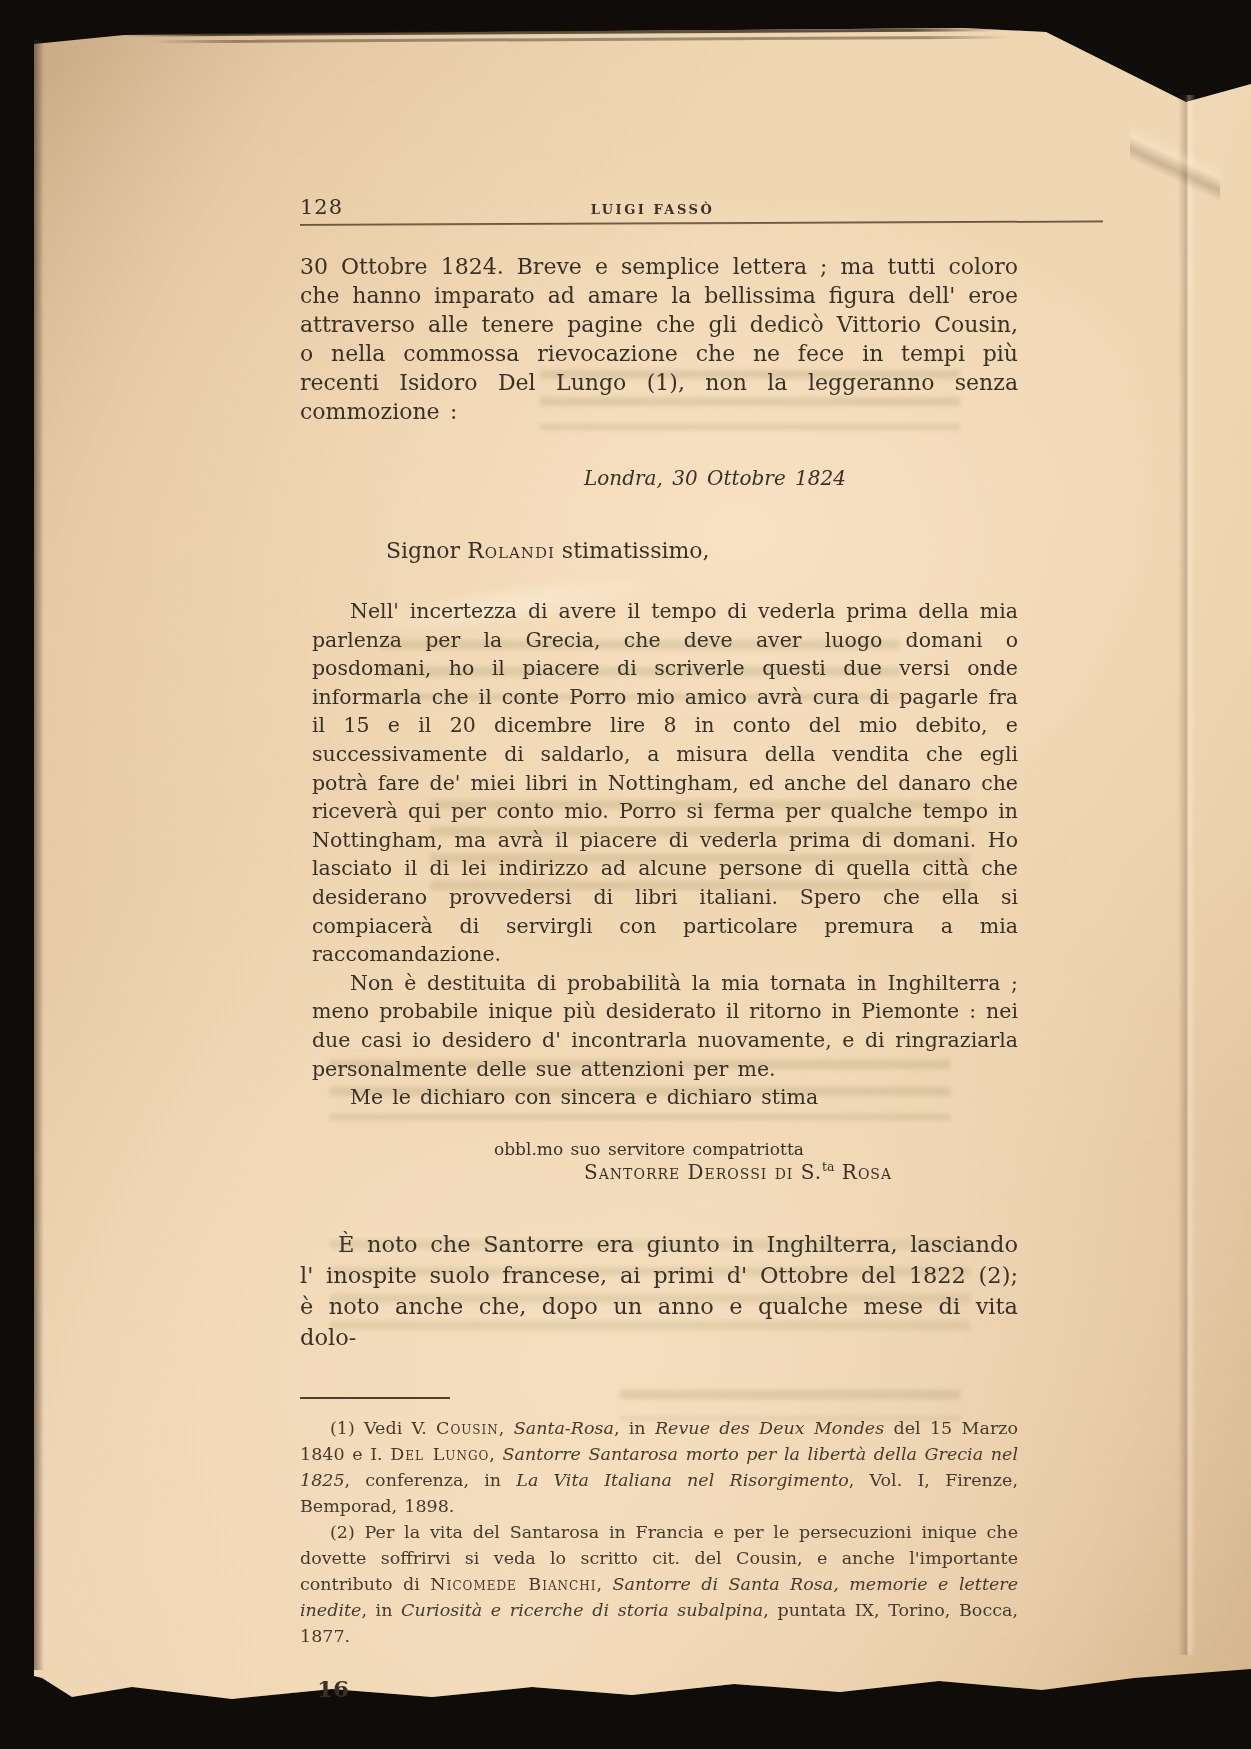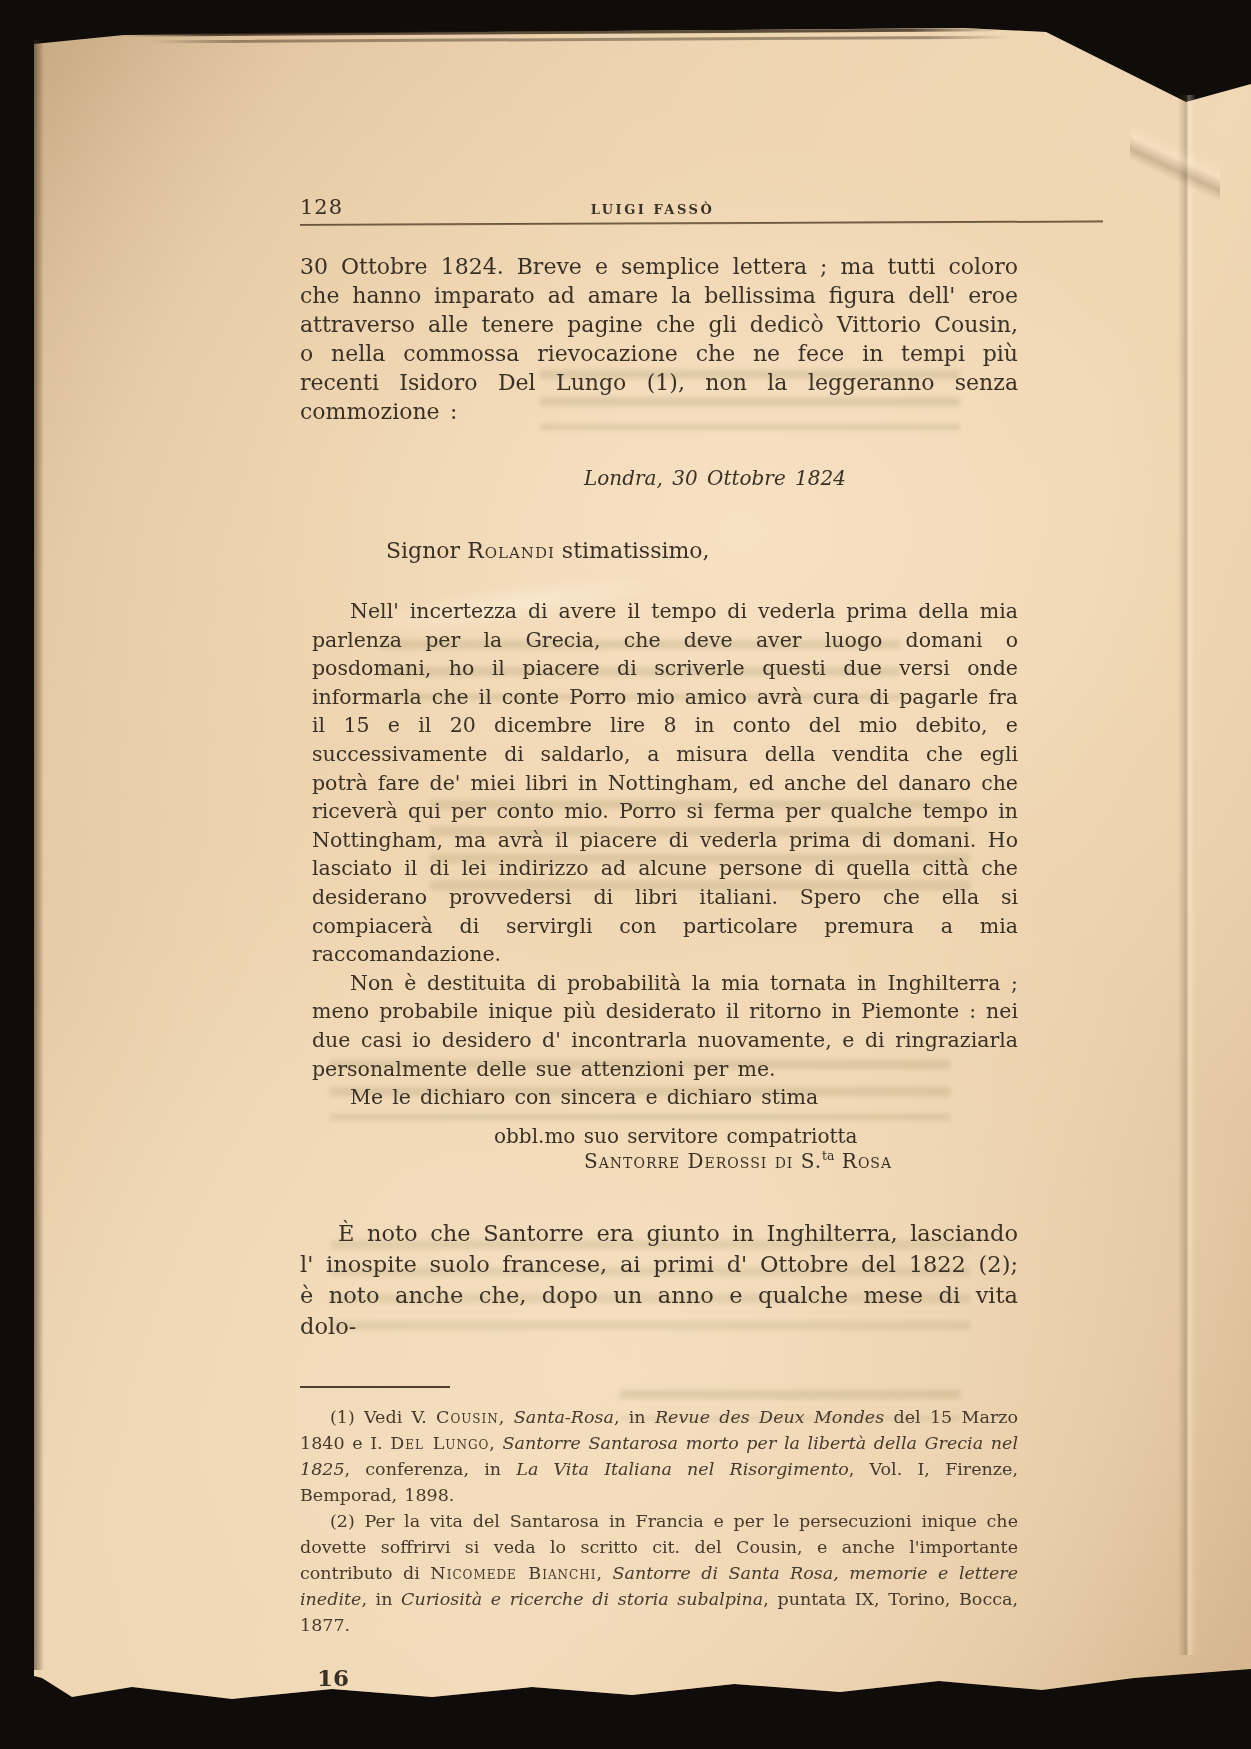--- a/index.html
+++ b/index.html
@@ -86,21 +86,21 @@
   .salutation{
     margin-top:48px;margin-left:86px;font-size:22px;
   }
   .letter-body{margin-top:34px;margin-left:12px;}
   .letter-body p{
     margin:0;font-size:20.5px;line-height:28.6px;
     text-align:justify;word-spacing:2.6px;text-indent:38px;
   }
   .letter-body p.last{text-align:left;}
   .valediction{
-    margin-top:12px;margin-left:194px;font-size:20px;word-spacing:2px;
+    margin-top:27px;margin-left:194px;font-size:17px;word-spacing:2px;
   }
   .signature{
     margin-left:284px;font-size:20px;letter-spacing:.5px;
   }
   .closing{
     margin-top:46px;font-size:22.5px;line-height:31px;
     text-align:justify;word-spacing:4px;text-indent:38px;
   }
   .fn-rule{
     margin-top:44px;width:150px;height:2px;background:#4e3f2e;

